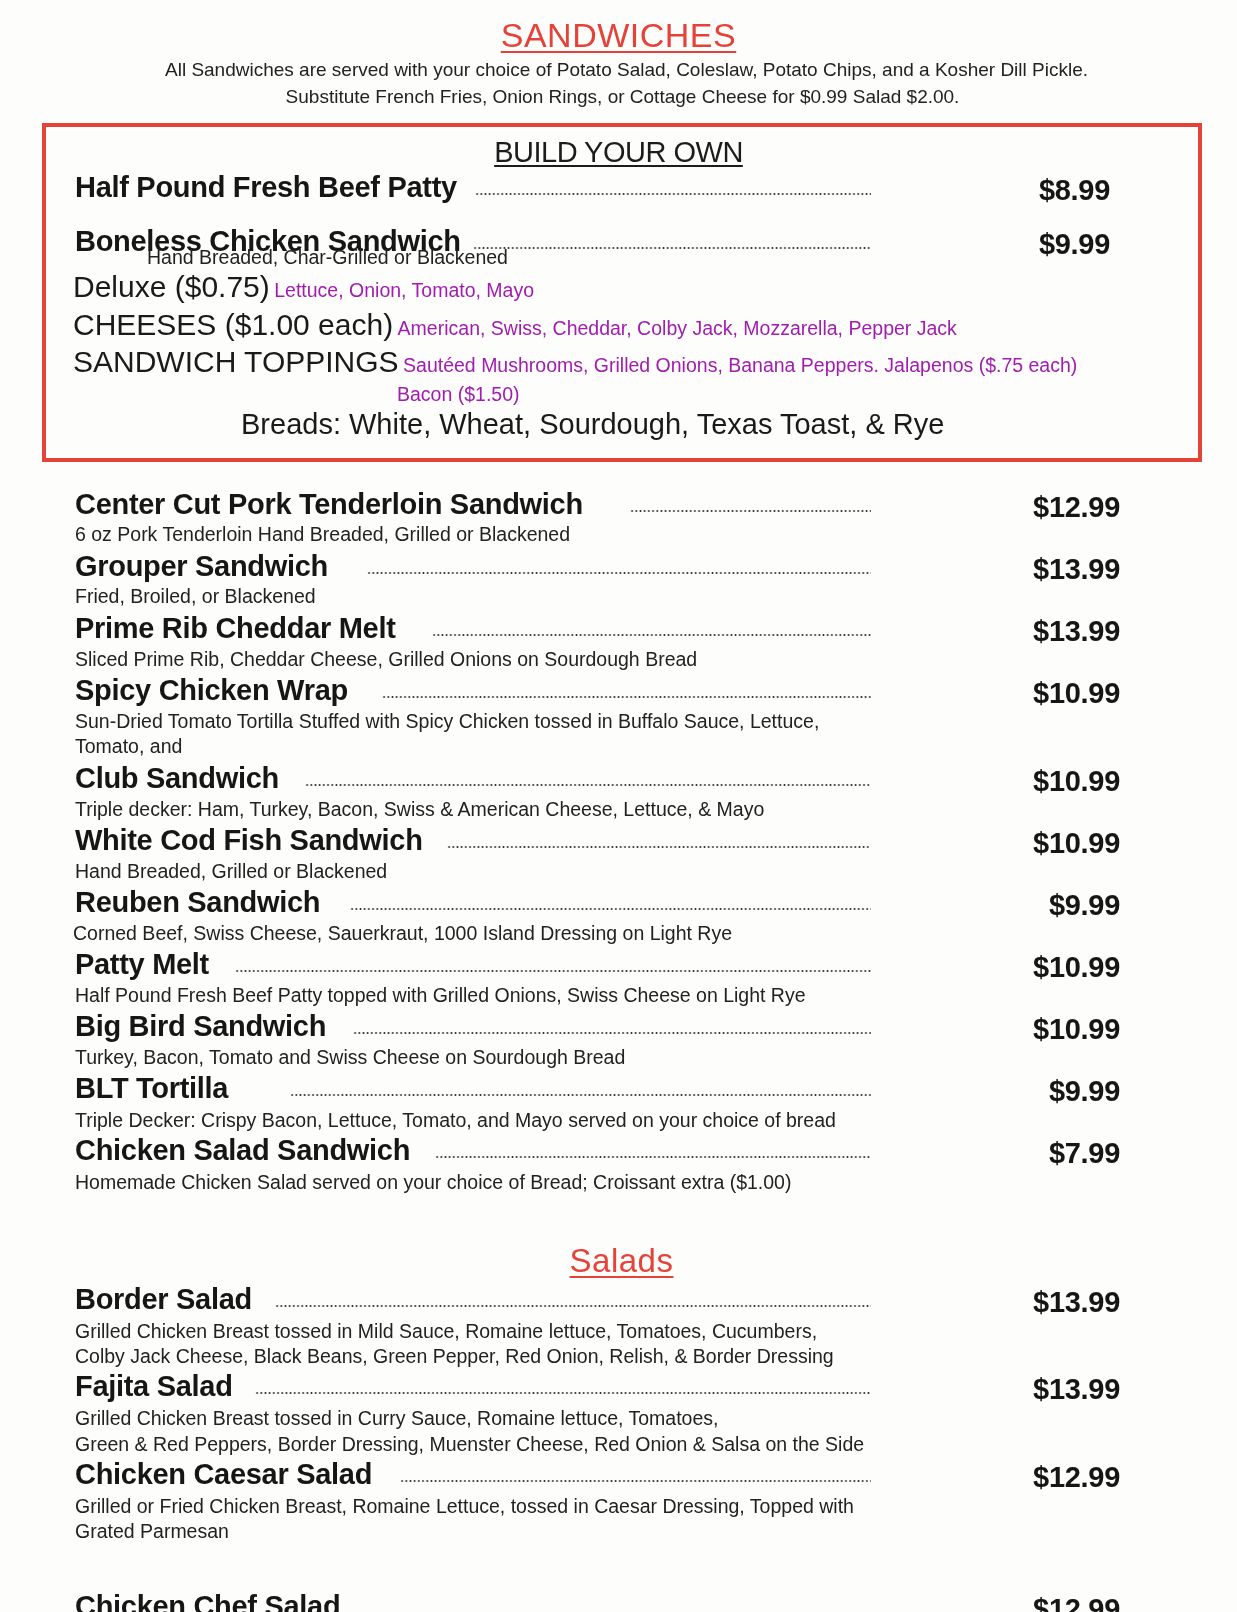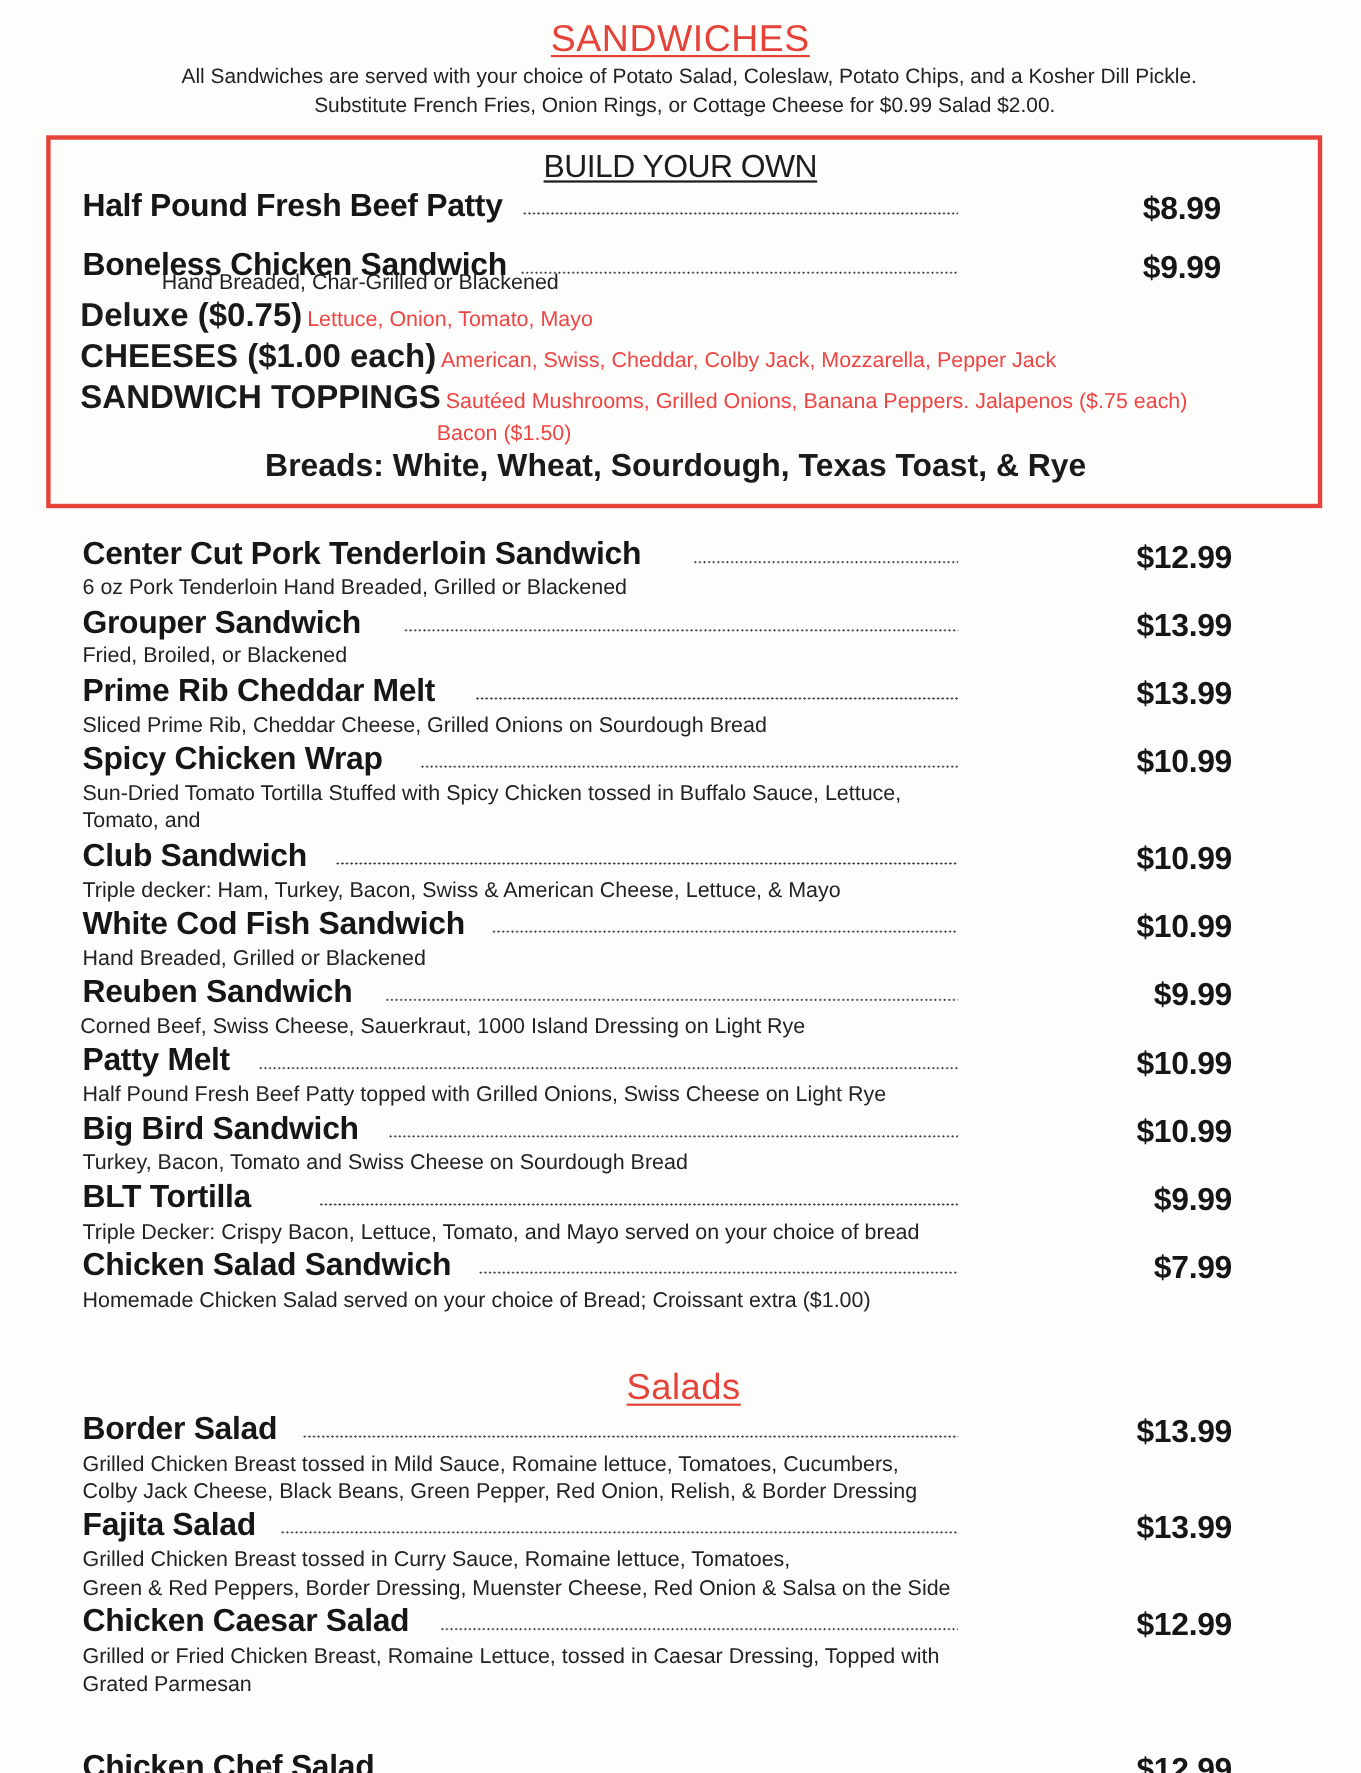--- a/index.html
+++ b/index.html
@@ -32,23 +32,23 @@
   .leader {
     position:absolute; top:22px; height:2px;
     background-image: radial-gradient(circle, #333 0.8px, transparent 1.1px);
     background-size:4.2px 2px; background-repeat:repeat-x;
   }
   .price {
     position:absolute; font-size:29px; font-weight:600; text-align:right; width:140px;
     color:#161616; letter-spacing:-0.3px;
   }
   .desc { font-size:19.5px; color:#222; }
-  .opt-label { font-size:30px; font-weight:700; color:#1a1a1a; }
-  .opt-detail { font-size:19.5px; color:#ef4444; }
-  .breads { font-size:29px; font-weight:700; color:#1a1a1a; }
+  .opt-label { font-size:30px; font-weight:400; color:#1a1a1a; }
+  .opt-detail { font-size:19.5px; color:#a21caf; }
+  .breads { font-size:29px; font-weight:400; color:#1a1a1a; }
 </style>
 </head>
 <body>
 
 <div class="abs center section-title" style="top:16px;">SANDWICHES</div>
 <div class="abs center subtitle" style="top:59px; left:8px;">All Sandwiches are served with your choice of Potato Salad, Coleslaw, Potato Chips, and a Kosher Dill Pickle.</div>
 <div class="abs center subtitle" style="top:86px; left:4px;">Substitute French Fries, Onion Rings, or Cottage Cheese for $0.99 Salad $2.00.</div>
 
 <div class="box"></div>
 <div class="abs center byo-title" style="top:136px; left:0;">BUILD YOUR OWN</div>

